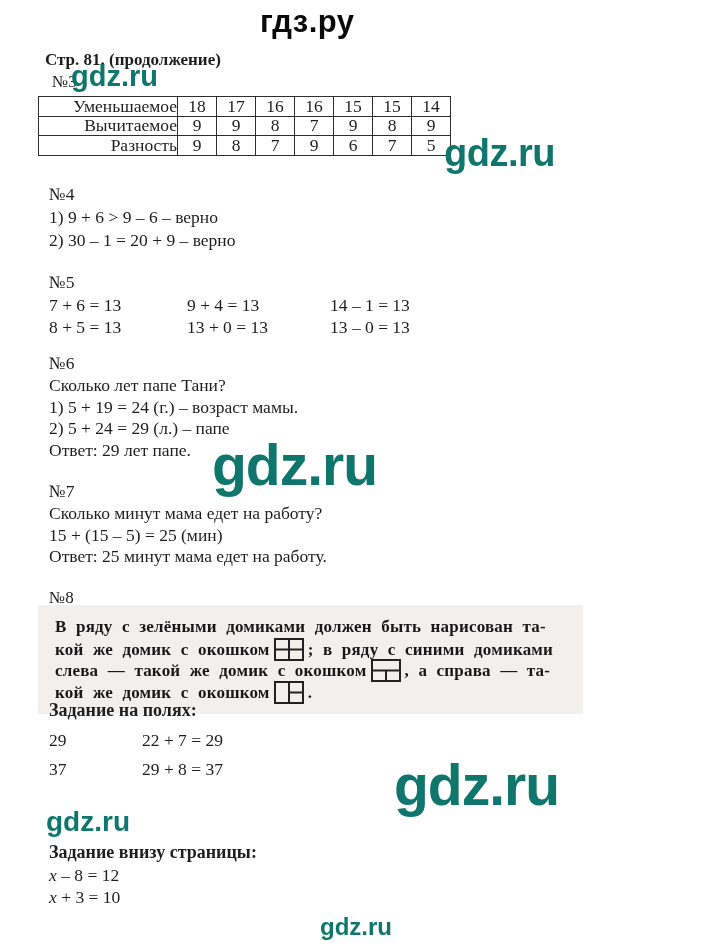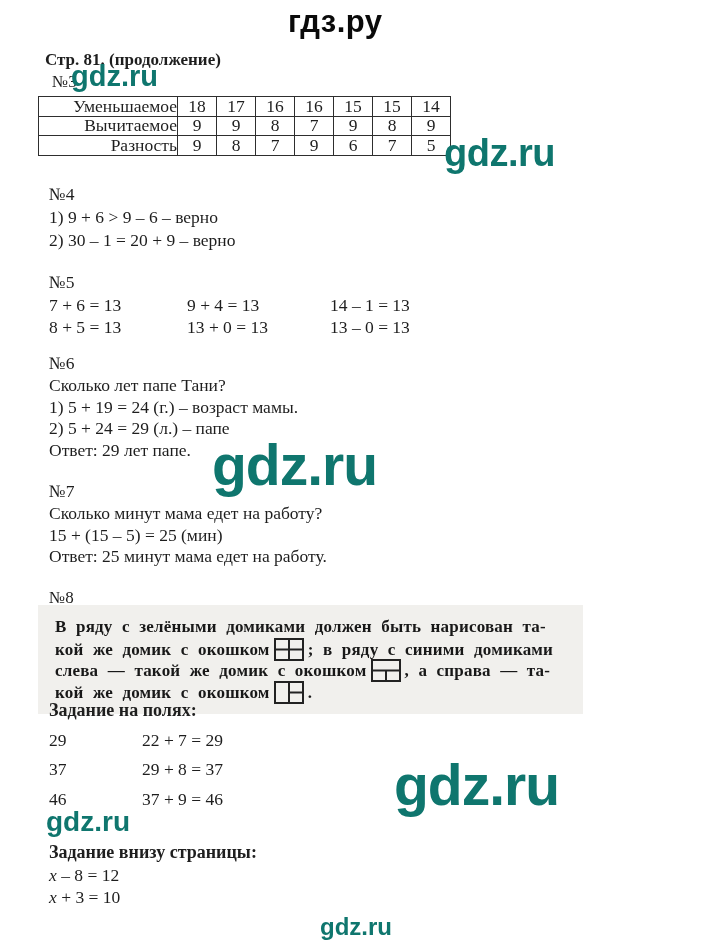--- a/index.html
+++ b/index.html
@@ -1,21 +1,21 @@
 <!DOCTYPE html>
 <html><head>
 <meta charset="utf-8">
 <style>
   html,body{margin:0;padding:0;background:#ffffff;}
   #page{position:relative;width:720px;height:947px;background:#ffffff;overflow:hidden;
         font-family:"Liberation Serif",serif;color:#1e1e1e;}
   .abs{position:absolute;}
   .wm{font-family:"Liberation Sans",sans-serif;font-weight:bold;color:#0f766e;
       white-space:nowrap;line-height:1;}
-  .logo-top{left:288px;top:4px;font:bold 31px "Liberation Sans",sans-serif;letter-spacing:.5px;color:#0a0a0a;white-space:nowrap;}
+  .logo-top{left:260px;top:4px;font:bold 31px "Liberation Sans",sans-serif;letter-spacing:.5px;color:#0a0a0a;white-space:nowrap;}
   .hdr{left:45px;top:50px;font-weight:bold;font-size:17px;white-space:nowrap;}
   .t3lbl{left:52px;top:72px;font-size:17px;}
   .wm-n3{left:71px;top:62px;font-size:29px;}
   table.t3{position:absolute;left:38px;top:96px;border-collapse:collapse;}
   .t3 td{border:1.5px solid #2e2e2e;font-size:17.5px;height:18.5px;text-align:center;padding:0;line-height:1;}
   .t3 td.hd{width:131px;text-align:right;padding-left:7px;}
   .t3 td.v{width:38px;}
   .wm-rt{left:444px;top:134px;font-size:38px;letter-spacing:-.5px;}
   .blk{font-size:17.5px;line-height:23px;white-space:nowrap;}
   .task4{left:49px;top:183px;}
@@ -151,23 +151,20 @@
   </div>
 
   <div class="abs blk margin-task">
     <div class="ttl">Задание на полях:</div>
     <div>
       <span class="c1">29</span><span>22 + 7 = 29</span>
     </div>
     <div>
       <span class="c1">37</span><span>29 + 8 = 37</span>
     </div>
-    <div>
-      <span class="c1">46</span><span>37 + 9 = 46</span>
-    </div>
   </div>
 
   <div class="abs wm wm-br">gdz.ru</div>
   <div class="abs wm wm-bl">gdz.ru</div>
 
   <div class="abs blk bottom-task">
     <div class="ttl">Задание внизу страницы:</div>
     <div>
       <span class="it">x</span><span> – 8 = 12</span>
     </div>

